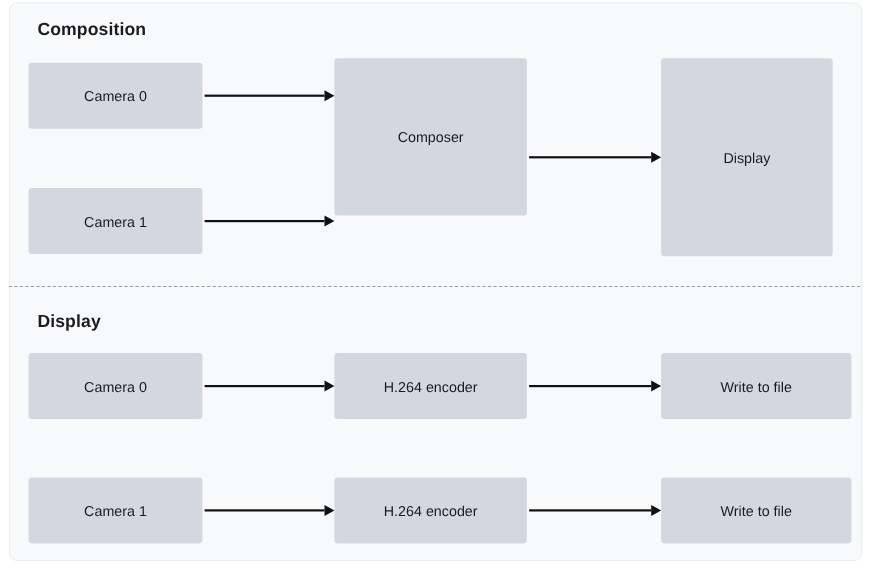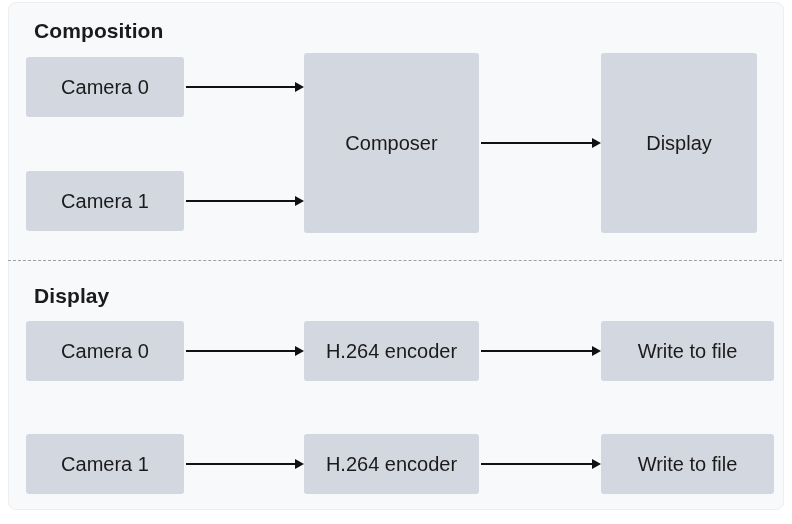--- a/index.html
+++ b/index.html
@@ -39,39 +39,39 @@
     position: absolute;
     left: 9px;
     top: 259px;
     width: 774px;
     height: 0;
     border-top: 1px dashed #9aa0a6;
   }
 
   .section-title {
     position: absolute;
-    font-size: 21px;
+    font-size: 16px;
     font-weight: bold;
     color: #1b1b1b;
     letter-spacing: 0.1px;
     white-space: nowrap;
   }
   #title-composition { left: 25px; top: 16px; }
   #title-encoding    { left: 25px; top: 281px; }
 
   
   .node {
     position: absolute;
     background: #d3d7e0;
     border-radius: 3px;
     display: flex;
     align-items: center;
     justify-content: center;
     color: #1b1b1b;
-    font-size: 20px;
+    font-size: 13px;
     font-weight: normal;
     text-align: center;
     box-sizing: border-box;
     white-space: nowrap;
   }
 
   
   .arrow {
     position: absolute;
     height: 10px;
@@ -99,21 +99,21 @@
 <div id="canvas">
 
   <div class="diagram-card">
 
     <div class="section-title" id="title-composition">Composition</div>
 
     <div class="node" id="comp-cam0" style="left:17px; top:54px; width:158px; height:60px;">Camera 0</div>
 
     <div class="node" id="comp-cam1" style="left:17px; top:168px; width:158px; height:60px;">Camera 1</div>
 
-    <div class="node" id="comp-composer" style="left:295px; top:50px; width:175px; height:180px;">Composer</div>
+    <div class="node" id="comp-composer" style="left:295px; top:50px; width:175px; height:143px;">Composer</div>
 
     <div class="node" id="comp-display" style="left:592px; top:50px; width:156px; height:180px;">Display</div>
 
     <div class="arrow" style="left:177px; top:79px; width:118px;">
       <div class="shaft" style="width:109px;"></div>
       <div class="head" style="left:109px;"></div>
     </div>
 
     <div class="arrow" style="left:177px; top:193px; width:118px;">
       <div class="shaft" style="width:109px;"></div>

